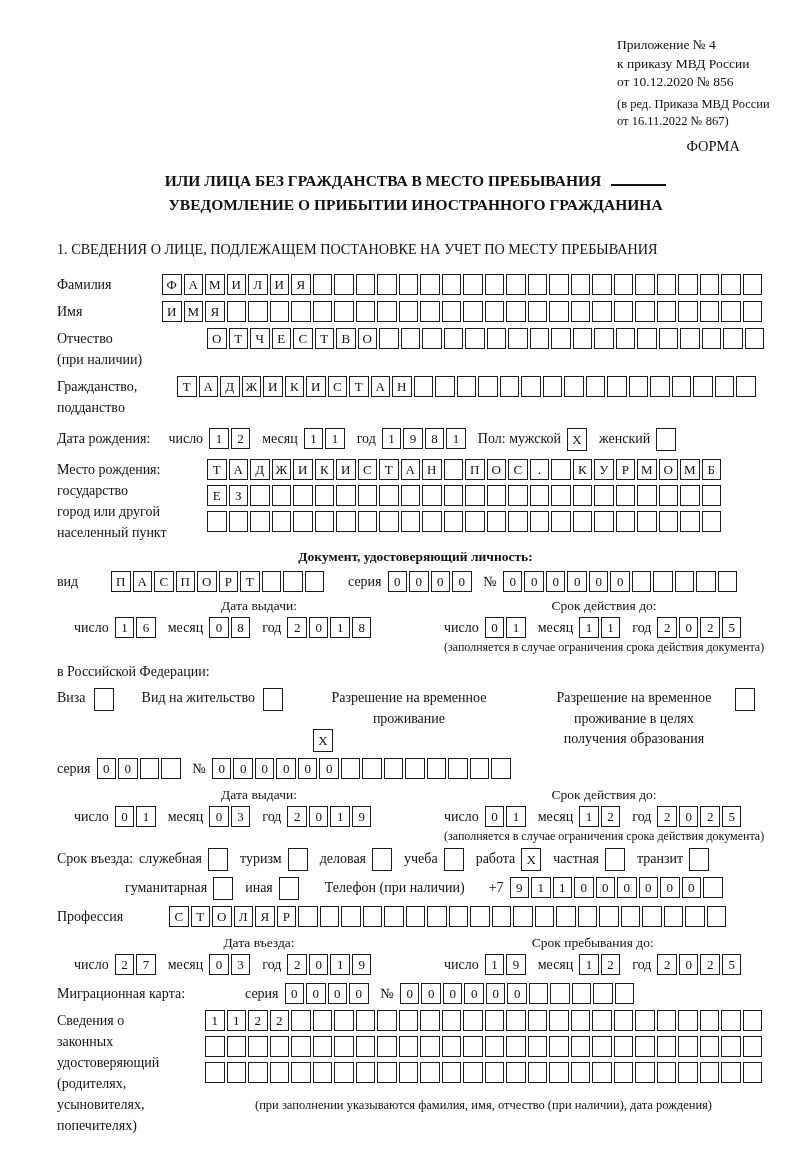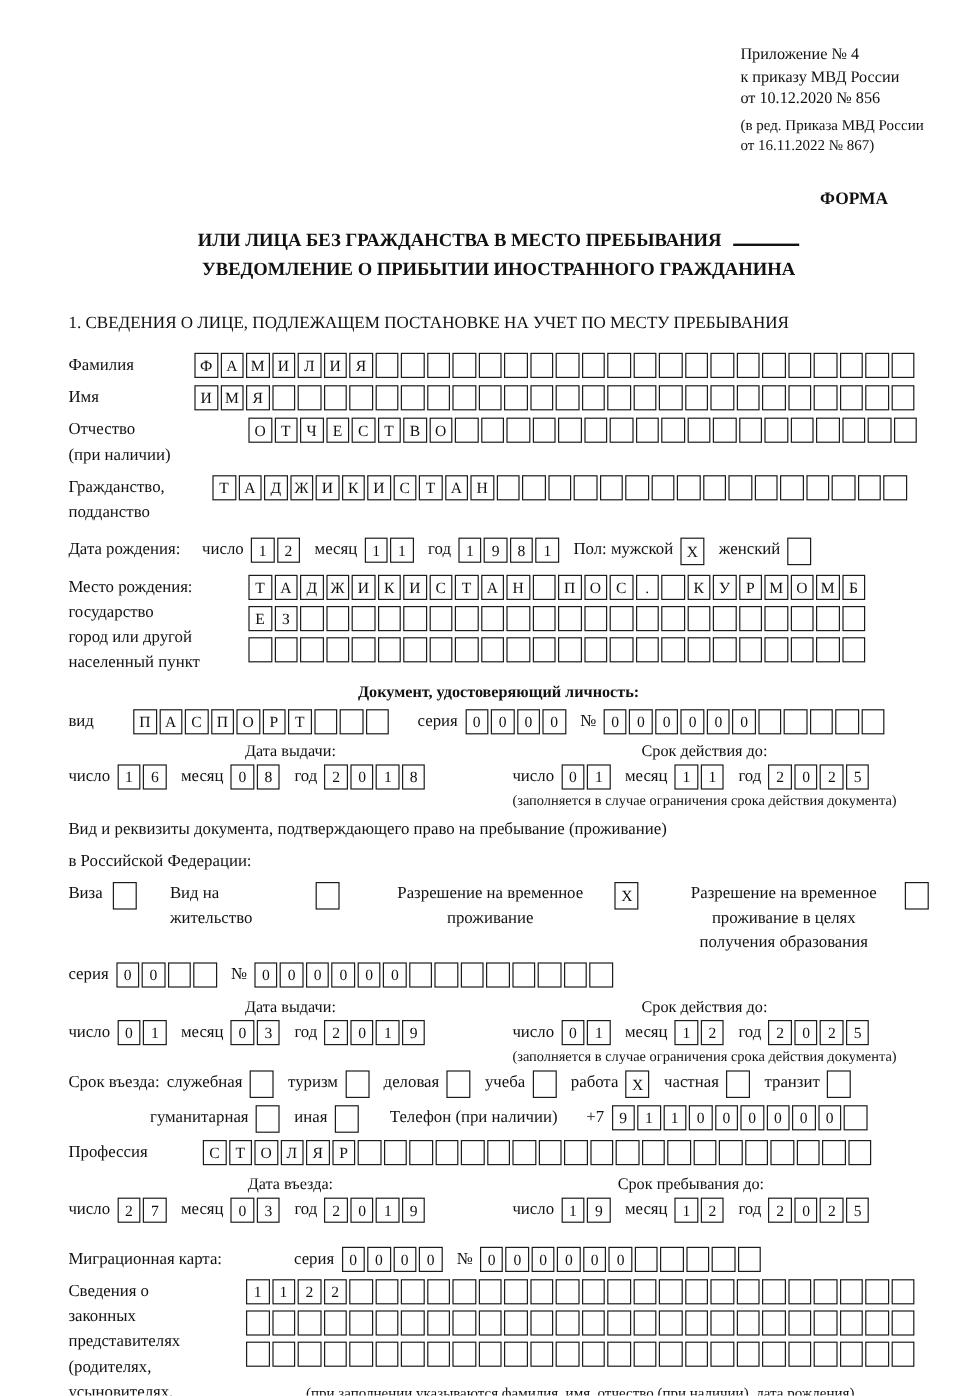--- a/index.html
+++ b/index.html
@@ -2,21 +2,21 @@
 <html><head>
 <meta charset="utf-8">
 <style>
   * { box-sizing: border-box; margin: 0; padding: 0; }
   html,body { background:#fff; }
   body { width:800px; font-family:"Liberation Serif","DejaVu Serif",serif; color:#111; }
   .page { width:800px; height:1163px; padding:36px 26px 0 57px; overflow:hidden; position:relative; }
 
   .hdr { margin-left:560px; font-size:13.5px; line-height:1.38; }
   .hdr .ed { font-size:12.5px; margin-top:4px; }
-  .forma { text-align:right; padding-right:34px; font-weight:bold; font-size:14.5px; margin-top:28px; }
+  .forma { text-align:right; padding-right:34px; font-weight:normal; font-size:14.5px; margin-top:8px; }
 
   .title { text-align:center; font-weight:bold; font-size:15.5px; line-height:1.55; margin-top:14px; }
   .blank-underline { display:inline-block; width:55px; border-bottom:2.2px solid #111; height:4px; margin-left:10px; }
 
   .sec-head { font-weight:normal; font-size:14.2px; margin-top:24px; margin-bottom:16px; }
 
   .row { display:flex; align-items:flex-start; margin-bottom:6px; }
   .lbl { font-size:14px; flex-shrink:0; line-height:1.5; }
   .cells { display:flex; gap:2px; flex-wrap:nowrap; }
   .cell { width:19.5px; height:21px; border:1.7px solid #1c1c1c; display:flex; align-items:center;
@@ -28,21 +28,21 @@
 
   .center-bold { text-align:center; font-weight:bold; font-size:13.5px; margin:4px 0 6px 0; }
 
   .inline-lbl { font-size:14px; margin:0 6px 0 12px; line-height:21px; }
   .inline-lbl.first { margin-left:0; }
 
   .datecols { display:flex; margin-bottom:4px; }
   .datecol { display:flex; flex-direction:column; }
   .datecol .dhead { text-align:center; font-size:13.5px; margin-bottom:3px; }
   .datecol .drow { display:flex; }
-  .dc-left { width:370px; }
+  .dc-left { width:370px;margin-left:17px; }
   .note { font-size:12px; margin-top:2px; }
 
   .opt { display:flex; align-items:flex-start; }
   .opt-lbl { font-size:14px; line-height:1.45; }
   .opt-lbl.wrapc { text-align:center; display:inline-block; }
   .gap8 { margin-right:8px; } .gap14 { margin-right:14px; }
 
   .reps-note { font-size:12.5px; margin-top:10px; }
 </style>
 </head>
@@ -406,37 +406,36 @@
             <span class="cell">2</span>
             <span class="cell">0</span>
             <span class="cell">2</span>
             <span class="cell">5</span>
           </span>
       </div>
       <div class="note">(заполняется в случае ограничения срока действия документа)</div>
     </div>
   </div>
 
-  <div class="lbl" style="margin-top:6px;">Вид и реквизиты документа, подтверждающего право на пребывание (проживание)</div>
   <div class="lbl" style="margin-top:6px;">в Российской Федерации:</div>
 
   <div class="row" style="margin-top:6px;">
     <span class="opt gap14">
       <span class="opt-lbl gap8">Виза</span>
       <span class="cells cbox">
           <span class="cell"></span>
         </span>
     </span>
     <span class="opt gap14" style="margin-left:14px;">
       <span class="opt-lbl gap8">Вид на жительство</span>
       <span class="cells cbox">
           <span class="cell"></span>
         </span>
     </span>
-    <span class="opt gap14" style="margin-left:16px;">
+    <span class="opt gap14" style="margin-left:16px;flex-direction:column;">
       <span class="opt-lbl wrapc gap8" style="max-width:192px;">Разрешение на временное проживание</span>
       <span class="cells cbox">
           <span class="cell">X</span>
         </span>
     </span>
     <span class="opt" style="margin-left:14px;">
       <span class="opt-lbl wrapc gap8" style="max-width:186px;">Разрешение на временное проживание в целях получения образования</span>
       <span class="cells cbox">
           <span class="cell"></span>
         </span>
@@ -647,21 +646,21 @@
         <span class="cells">
             <span class="cell">2</span>
             <span class="cell">0</span>
             <span class="cell">2</span>
             <span class="cell">5</span>
           </span>
       </div>
     </div>
   </div>
 
-  <div class="row" style="margin-top:20px;">
+  <div class="row" style="margin-top:8px;">
     <span class="lbl" style="width:188px;">Миграционная карта:</span>
     <span class="inline-lbl first">серия</span>
     <span class="cells">
         <span class="cell">0</span>
         <span class="cell">0</span>
         <span class="cell">0</span>
         <span class="cell">0</span>
       </span>
     <span class="inline-lbl">№</span>
     <span class="cells">
@@ -676,21 +675,21 @@
         <span class="cell"></span>
         <span class="cell"></span>
         <span class="cell"></span>
       </span>
   </div>
 
   <div class="row" style="margin-top:6px; margin-bottom:0;">
     <span class="lbl" style="width:148px;">
       <span>Сведения о</span><br>
       <span>законных</span><br>
-      <span>представителях</span><br>
+      <span>удостоверяющий</span><br>
       <span>(родителях,</span><br>
       <span>усыновителях,</span><br>
       <span>попечителях)</span>
     </span>
     <span class="stack">
       <span class="cells">
           <span class="cell">1</span>
           <span class="cell">1</span>
           <span class="cell">2</span>
           <span class="cell">2</span>

